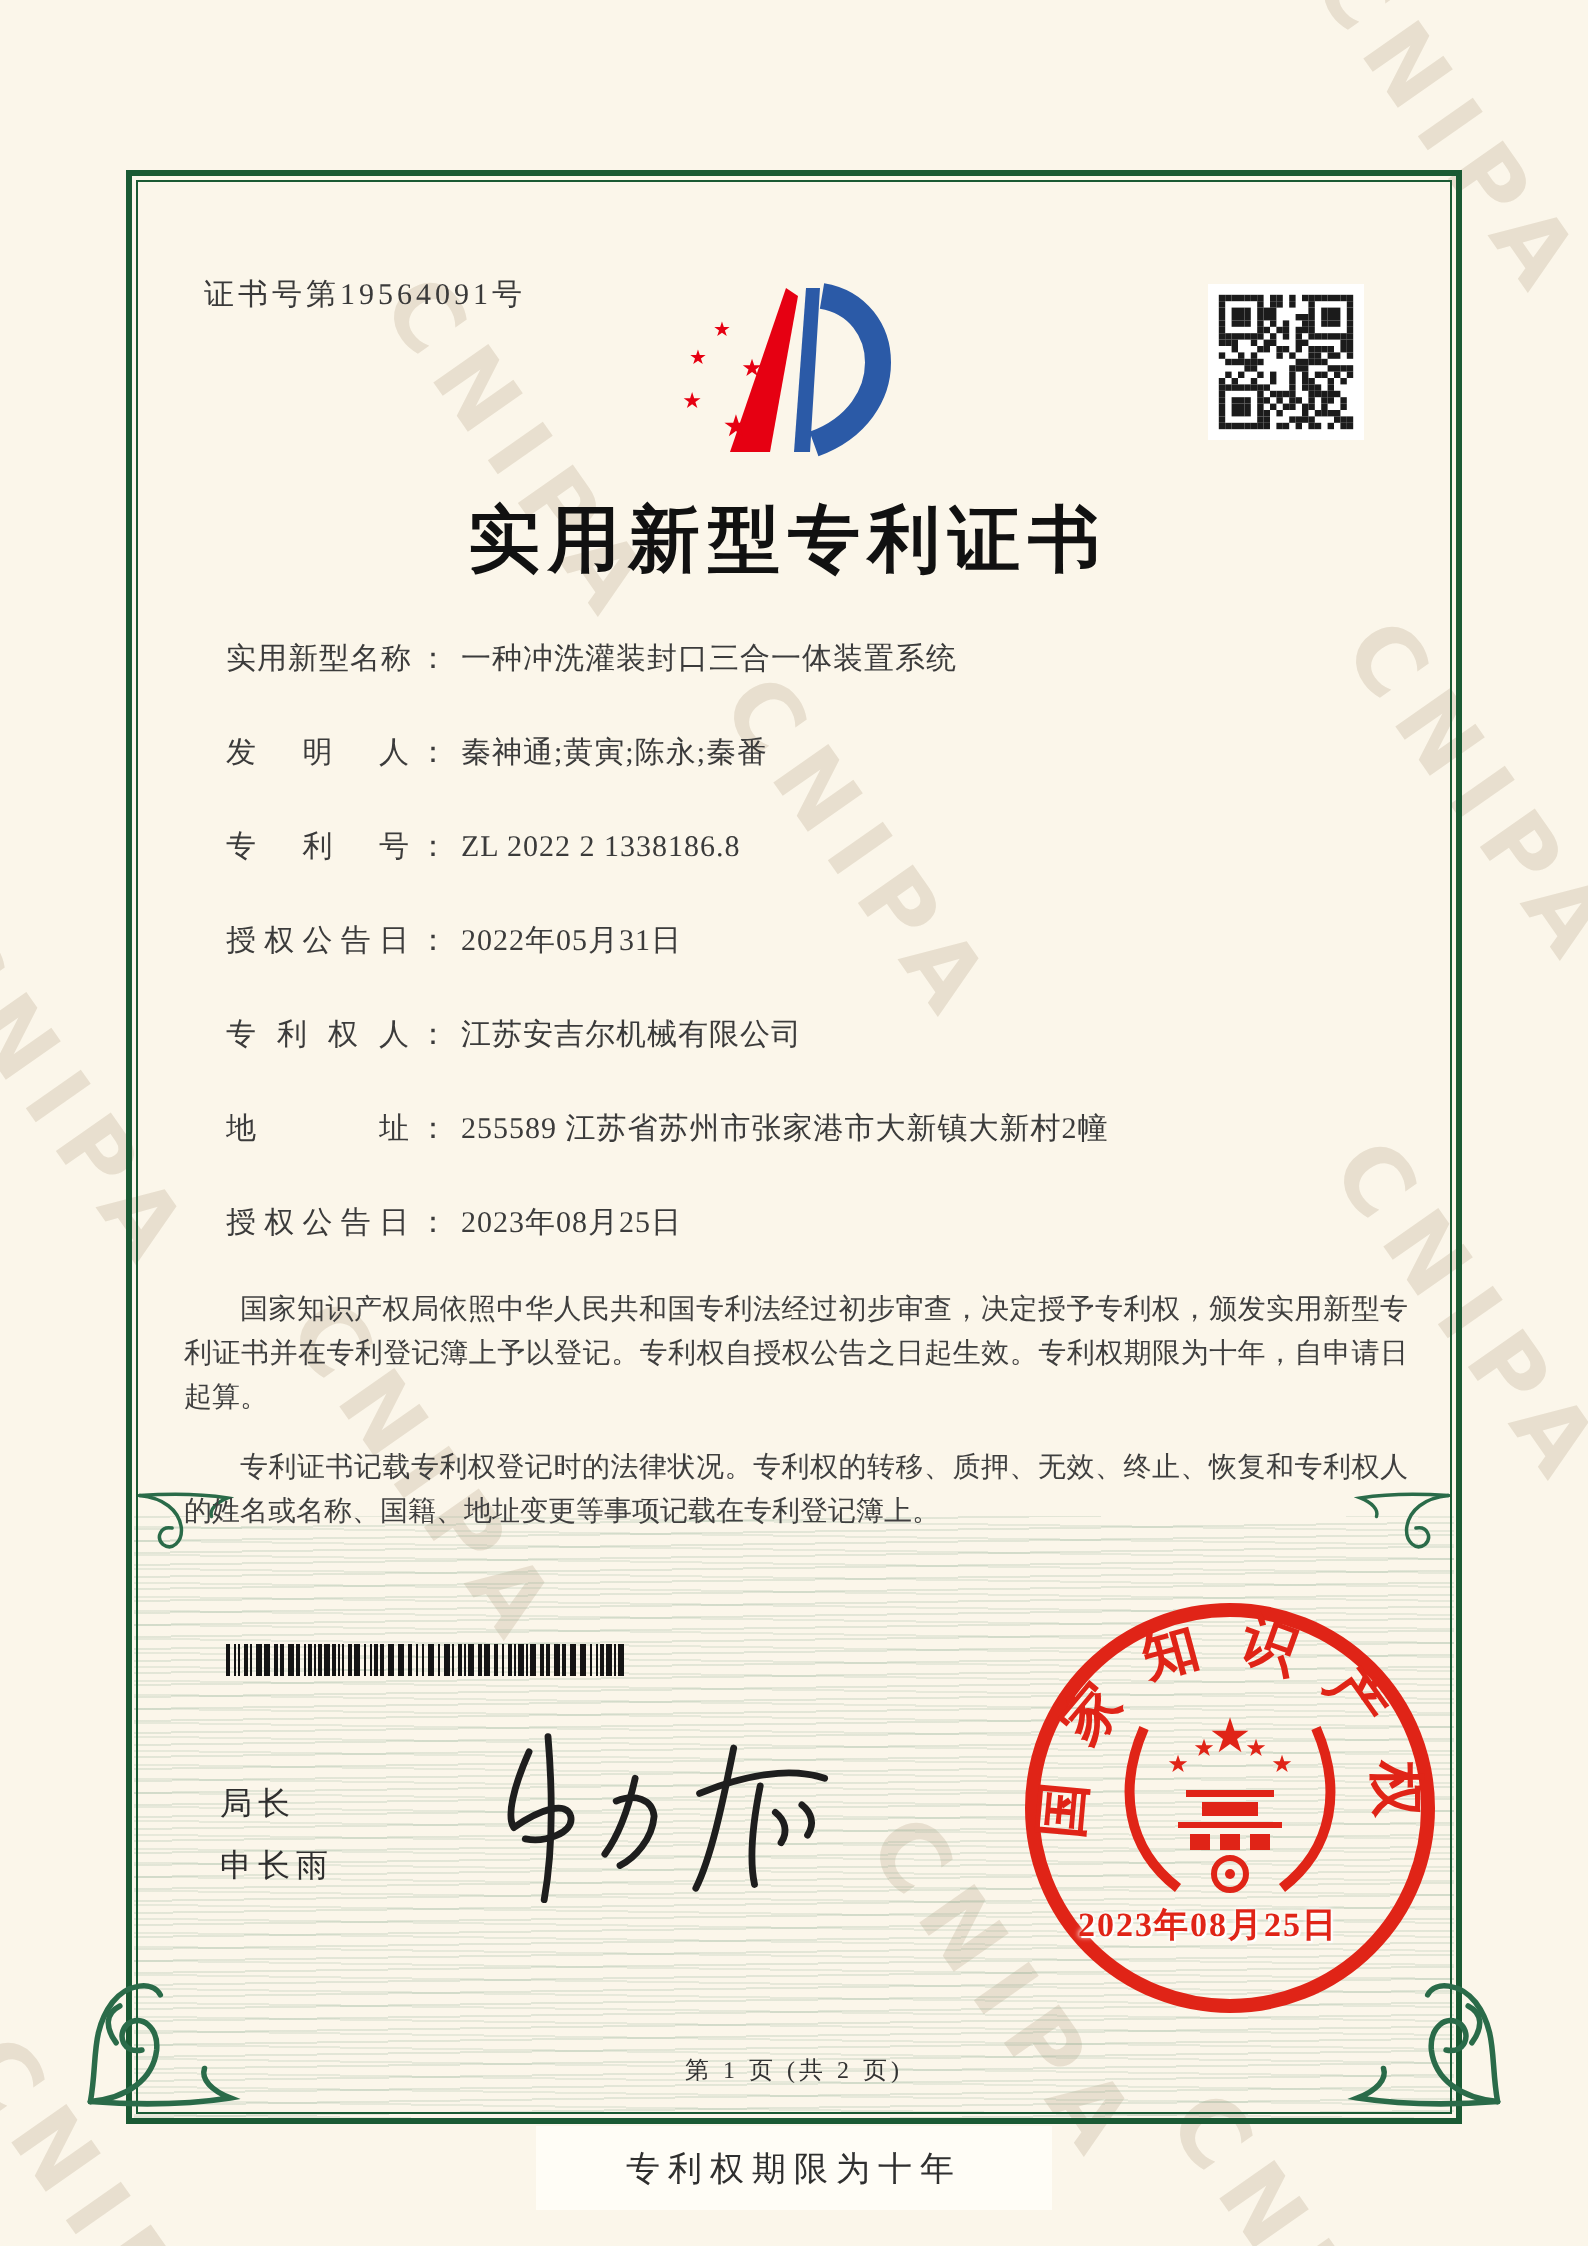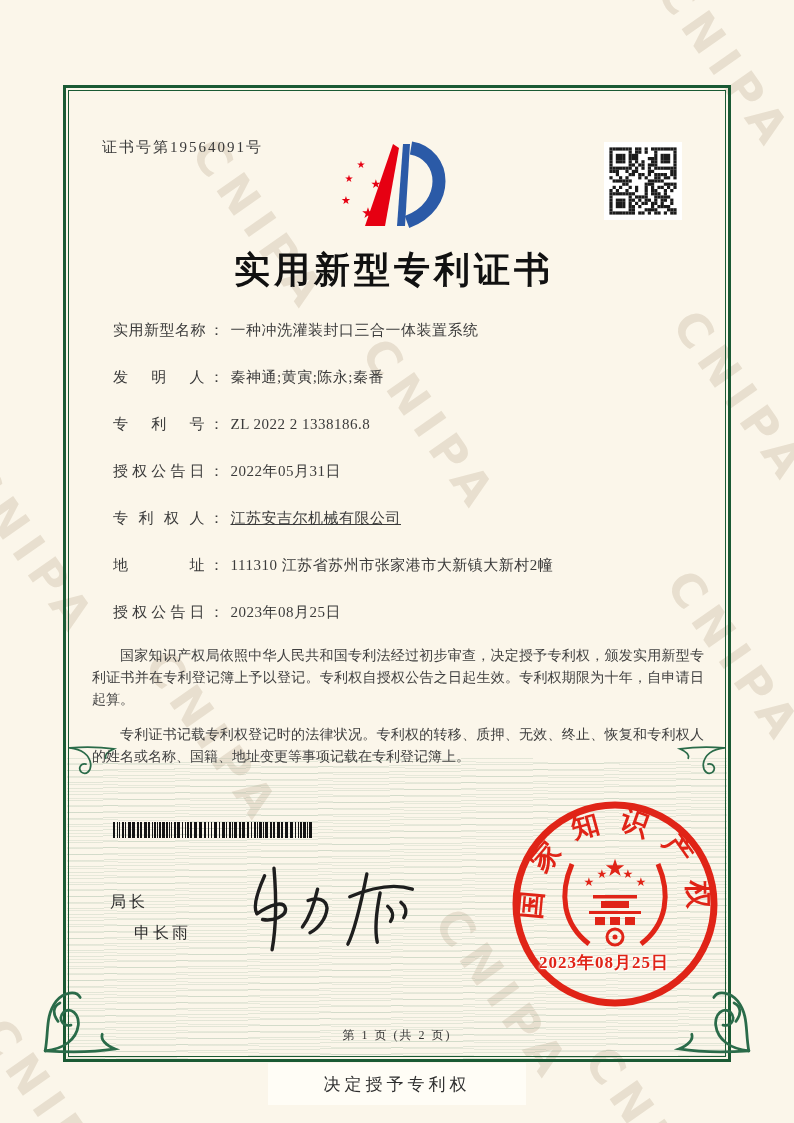--- a/index.html
+++ b/index.html
@@ -37,21 +37,21 @@
   .pair2 .lbl2{display:inline-block;letter-spacing:3px;}
   
   .paras{position:absolute;left:92px;top:645px;width:612px;font-size:14px;line-height:22px;
          color:#3f3f3f;text-align:justify;}
   .paras p{margin:0 0 13px 0;text-indent:2em;}
   
   .barcode{position:absolute;left:113px;top:822px;width:207px;height:16px;font-size:0;}
   .barcode i{display:inline-block;height:100%;background:#141414;vertical-align:top;}
   
   .comm-title{position:absolute;left:110px;top:892px;font-size:16px;letter-spacing:3px;color:#2e2e2e;}
-  .comm-name{position:absolute;left:110px;top:923px;font-size:16px;letter-spacing:3px;color:#2e2e2e;margin-left:24px;}
+  .comm-name{position:absolute;left:110px;top:923px;font-size:16px;letter-spacing:3px;color:#2e2e2e;}
   .signature{position:absolute;left:238px;top:860px;width:180px;height:100px;}
   .signature path{stroke:#1e1e1e;fill:none;stroke-width:3.6;stroke-linecap:round;stroke-linejoin:round;}
   
   .seal{position:absolute;left:509px;top:798px;width:212px;height:212px;}
   .seal svg{position:absolute;left:0;top:0;}
   .seal-date{position:absolute;left:30px;top:153px;width:160px;font-size:17px;font-weight:bold;
              color:#e02417;letter-spacing:1px;white-space:nowrap;
              text-shadow:0 0 2px #fff,0 0 3px #fff,1px 1px 0 #fff;}
   
   .page-no{position:absolute;left:297px;top:1027px;width:200px;text-align:center;
@@ -379,25 +379,25 @@
   </div>
   <div class="row" style="top:367px;">
     <span class="lbl">发明人</span><span class="colon">：</span><span class="val">秦神通;黄寅;陈永;秦番</span>
   </div>
   <div class="row" style="top:414px;">
     <span class="lbl">专利号</span><span class="colon">：</span><span class="val">ZL 2022 2 1338186.8</span>
   </div>
   <div class="row" style="top:461px;">
     <span class="lbl">授权公告日</span><span class="colon">：</span><span class="val">2022年05月31日</span>
   </div>
-  <div class="row" style="top:508px;text-decoration:underline;">
+  <div class="row" style="top:508px;">
     <span class="lbl">专利权人</span><span class="colon">：</span><span class="val">江苏安吉尔机械有限公司</span>
   </div>
   <div class="row" style="top:555px;">
-    <span class="lbl">地址</span><span class="colon">：</span><span class="val">111310 江苏省苏州市张家港市大新镇大新村2幢</span>
+    <span class="lbl">地址</span><span class="colon">：</span><span class="val">255589 江苏省苏州市张家港市大新镇大新村2幢</span>
   </div>
   <div class="row" style="top:602px;">
     <span class="lbl">授权公告日</span><span class="colon">：</span><span class="val">2023年08月25日</span>
   </div>
 
   <div class="paras">
     <p>国家知识产权局依照中华人民共和国专利法经过初步审查，决定授予专利权，颁发实用新型专利证书并在专利登记簿上予以登记。专利权自授权公告之日起生效。专利权期限为十年，自申请日起算。</p>
     <p>专利证书记载专利权登记时的法律状况。专利权的转移、质押、无效、终止、恢复和专利权人的姓名或名称、国籍、地址变更等事项记载在专利登记簿上。</p>
   </div>
 
@@ -442,16 +442,16 @@
         <rect x="116" y="119" width="10" height="8"></rect>
         <circle cx="106" cy="139" r="8" fill="none" stroke="#e02417" stroke-width="3"></circle>
         <circle cx="106" cy="139" r="2.5"></circle>
       </g>
     </svg>
     <div class="seal-date">2023年08月25日</div>
   </div>
 
   <div class="page-no">第 1 页 (共 2 页)</div>
   <div class="cont-band">
-    <span class="cont-note">决定授予专利权</span>
+    <span class="cont-note">专利权期限为十年</span>
   </div>
 
 </div>
 
 </body></html>

